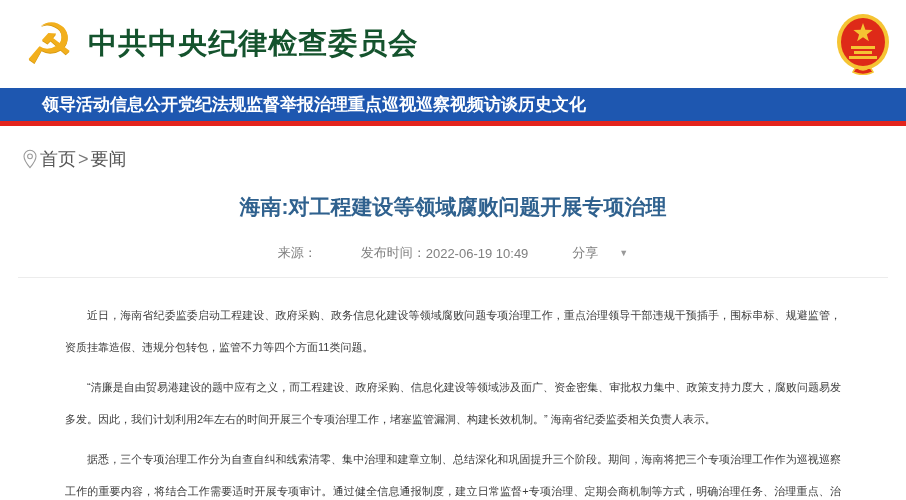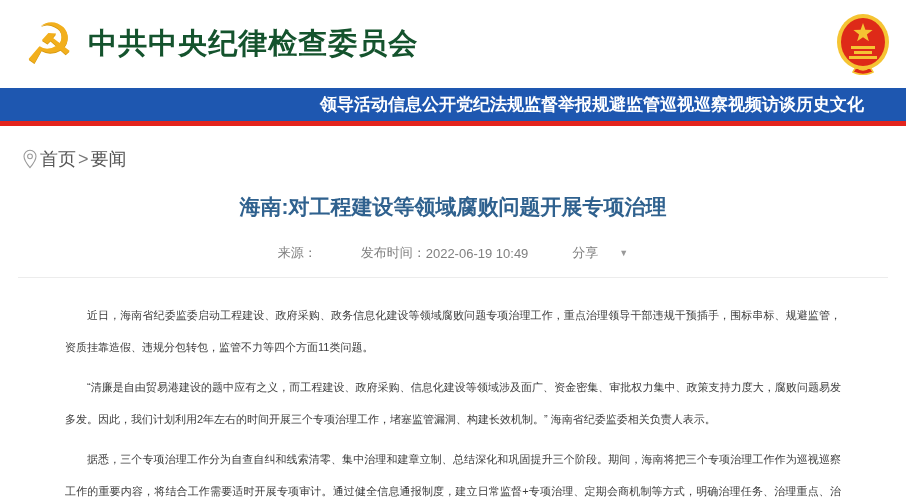--- a/index.html
+++ b/index.html
@@ -36,21 +36,21 @@
     text-shadow: 0 1px 0 #d89a10;
   }
   .national-emblem-svg { width: 54px; height: 62px; display: block; }
 
   
   .topnav {
     height: 33px;
     background: #1e57b0;
     display: flex;
     align-items: center;
-    justify-content: flex-end;
+    justify-content: flex-start;
     padding: 0 42px;
   }
   .nav-item {
     color: #ffffff;
     font-size: 17px;
     font-weight: bold;
     white-space: nowrap;
     cursor: pointer;
     text-decoration: none;
   }
@@ -124,21 +124,21 @@
       </svg>
     </span>
   </div>
 </div>
 
 <div class="topnav">
   <a class="nav-item">领导活动</a>
   <a class="nav-item">信息公开</a>
   <a class="nav-item">党纪法规</a>
   <a class="nav-item">监督举报</a>
-  <a class="nav-item">规避监管</a>
+  <a class="nav-item">治理重点</a>
   <a class="nav-item">巡视巡察</a>
   <a class="nav-item">视频访谈</a>
   <a class="nav-item">历史文化</a>
 </div>
 <div class="red-stripe"></div>
 
 <div class="breadcrumb">
   <span class="pin-icon">
     <svg viewBox="0 0 24 30">
       <path d="M12 2 C6.8 2 3 6 3 11 c0 6.5 9 17 9 17 s9 -10.5 9 -17 c0 -5 -3.8 -9 -9 -9 z" fill="none" stroke="#9a9a9a" stroke-width="1.6"></path>

